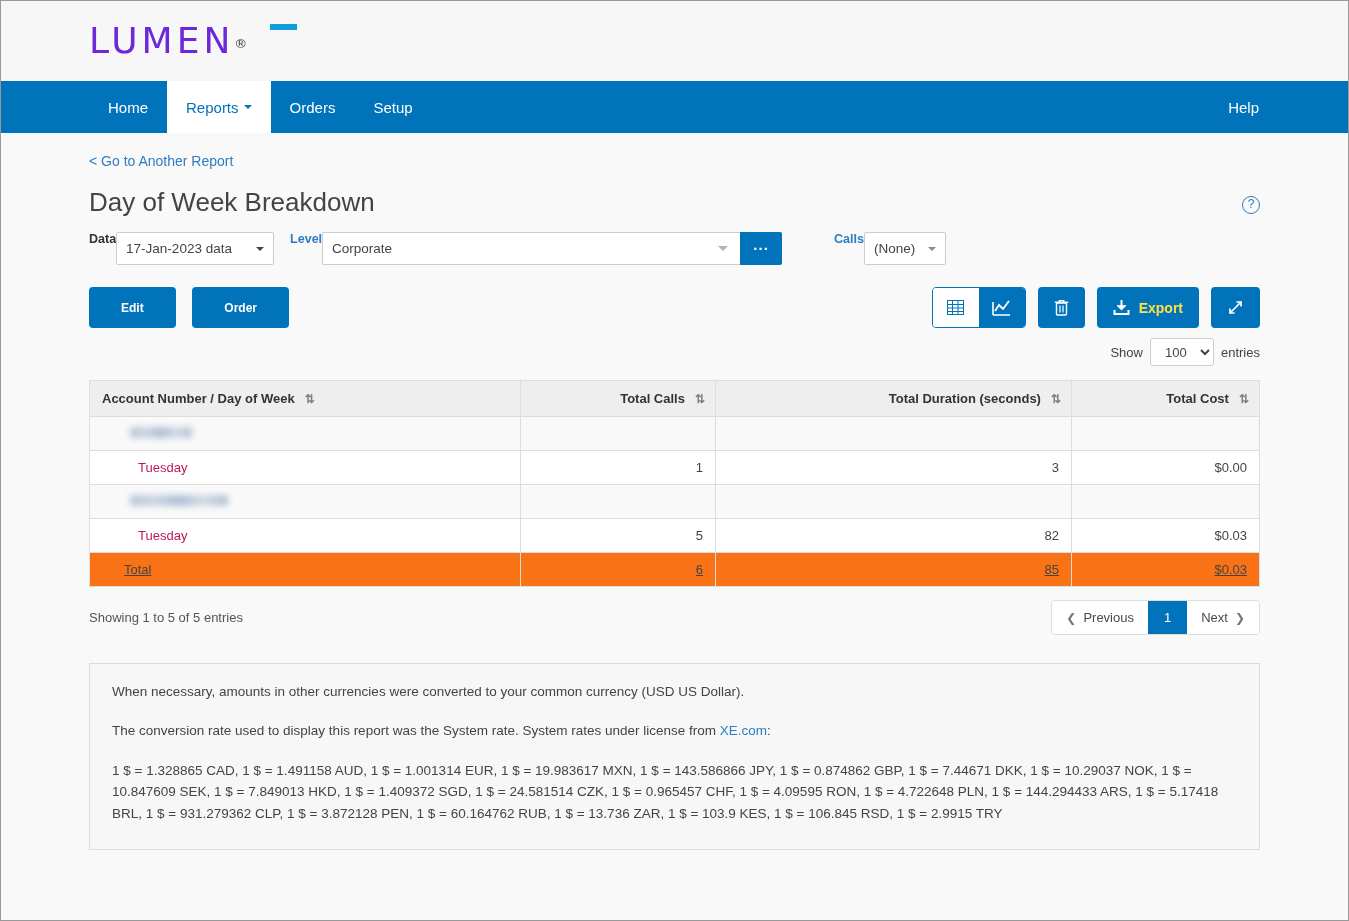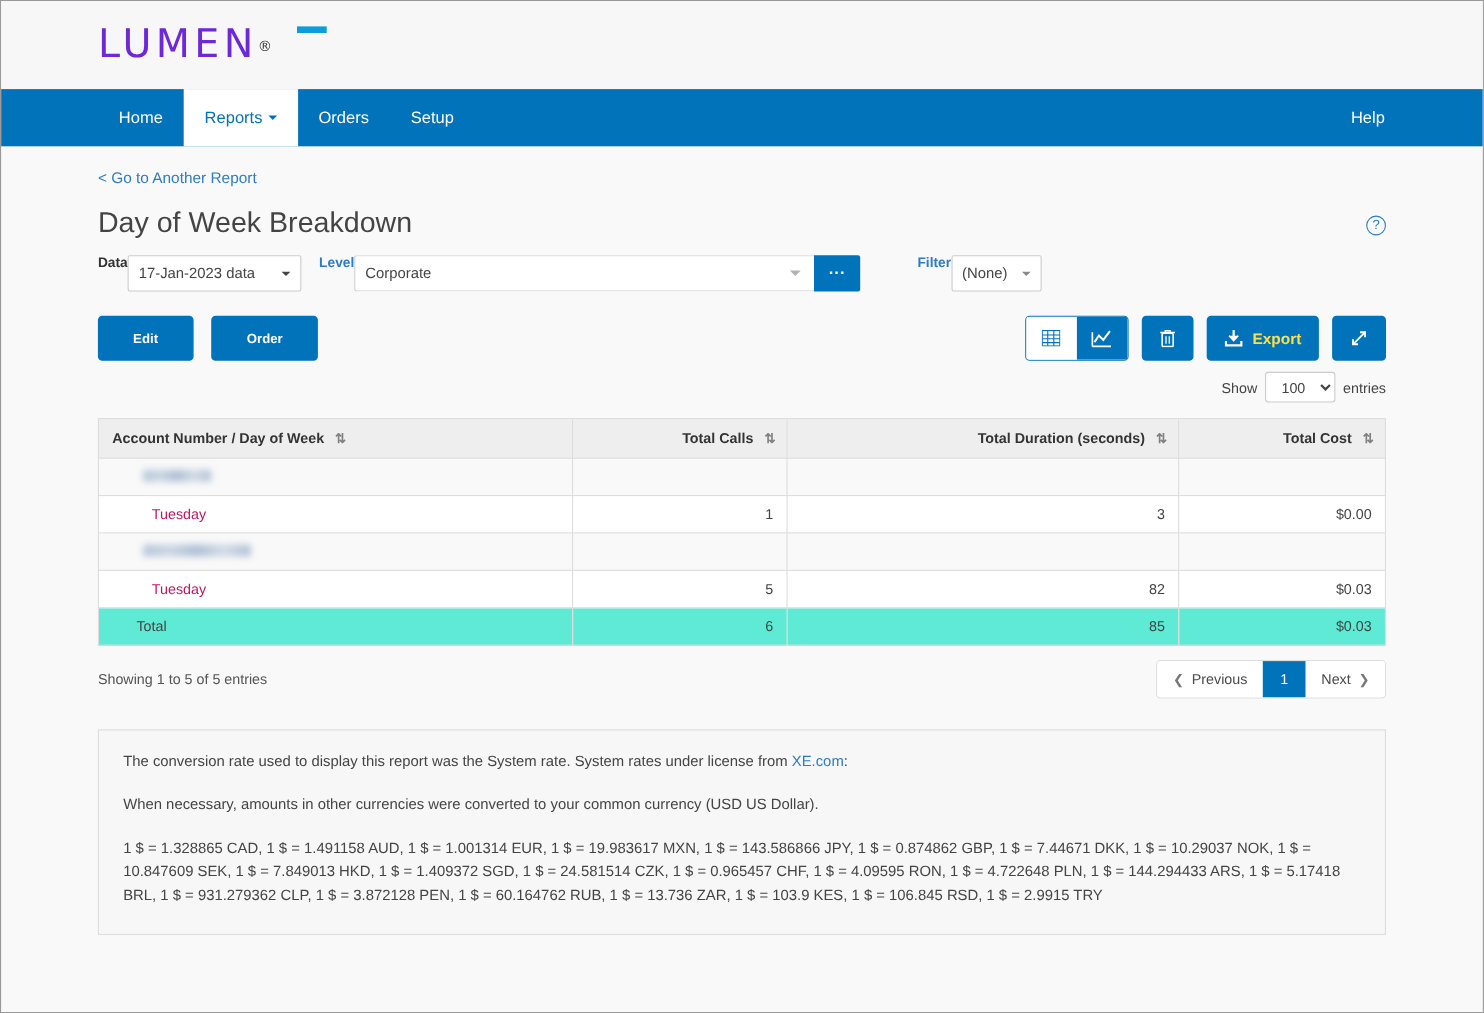--- a/index.html
+++ b/index.html
@@ -277,21 +277,21 @@
     letter-spacing: -2px;
   }
   table.report td {
     border: 1px solid #dddddd;
     padding: 9px 12px;
     height: 28px;
     color: #444444;
   }
   td.num { text-align: right; }
   tr.grp td { background: #f9f9f9; height: 28px; }
-  tr.tot td { background: #5eead4; }
+  tr.tot td { background: #f97316; text-decoration: underline; }
   .redacted {
     display: inline-block;
     height: 11px;
     margin-left: 28px;
     border-radius: 2px;
     background: linear-gradient(90deg,#9bb2ce,#b9c7d8,#8fa8c6,#c3cfdd,#93aac8);
     filter: blur(3.4px);
     opacity: .72;
   }
   .daylink {
@@ -405,21 +405,21 @@
         <div style="display:flex;">
           <div class="ctrl-box level-select">
             <span>Corporate</span>
             <span class="level-caret"></span>
           </div>
           <div class="level-more">...</div>
         </div>
       </div>
 
       <div class="ctrl-group filter-group">
-        <span class="ctrl-label blue">Filter</span>
+        <span class="ctrl-label blue">Calls</span>
         <div class="ctrl-box filter-select">
           <span>(None)</span>
             <span class="caret"></span>
         </div>
       </div>
     </div>
 
     
     <div class="actions">
       <div>
@@ -561,19 +561,19 @@
         <div class="pg cur">1</div>
         <div class="pg">
           <span>Next</span>
           <span class="chev">❯</span>
         </div>
       </div>
     </div>
 
     
     <div class="note">
+      <p>When necessary, amounts in other currencies were converted to your common currency (USD US Dollar).</p>
       <p><span>The conversion rate used to display this report was the System rate. System rates under license from </span><a>XE.com</a><span>:</span></p>
-      <p>When necessary, amounts in other currencies were converted to your common currency (USD US Dollar).</p>
       <p class="rates">1 $ = 1.328865 CAD, 1 $ = 1.491158 AUD, 1 $ = 1.001314 EUR, 1 $ = 19.983617 MXN, 1 $ = 143.586866 JPY, 1 $ = 0.874862 GBP, 1 $ = 7.44671 DKK, 1 $ = 10.29037 NOK, 1 $ = 10.847609 SEK, 1 $ = 7.849013 HKD, 1 $ = 1.409372 SGD, 1 $ = 24.581514 CZK, 1 $ = 0.965457 CHF, 1 $ = 4.09595 RON, 1 $ = 4.722648 PLN, 1 $ = 144.294433 ARS, 1 $ = 5.17418 BRL, 1 $ = 931.279362 CLP, 1 $ = 3.872128 PEN, 1 $ = 60.164762 RUB, 1 $ = 13.736 ZAR, 1 $ = 103.9 KES, 1 $ = 106.845 RSD, 1 $ = 2.9915 TRY</p>
     </div>
 
   </div>
 </div>
 
 </body></html>

